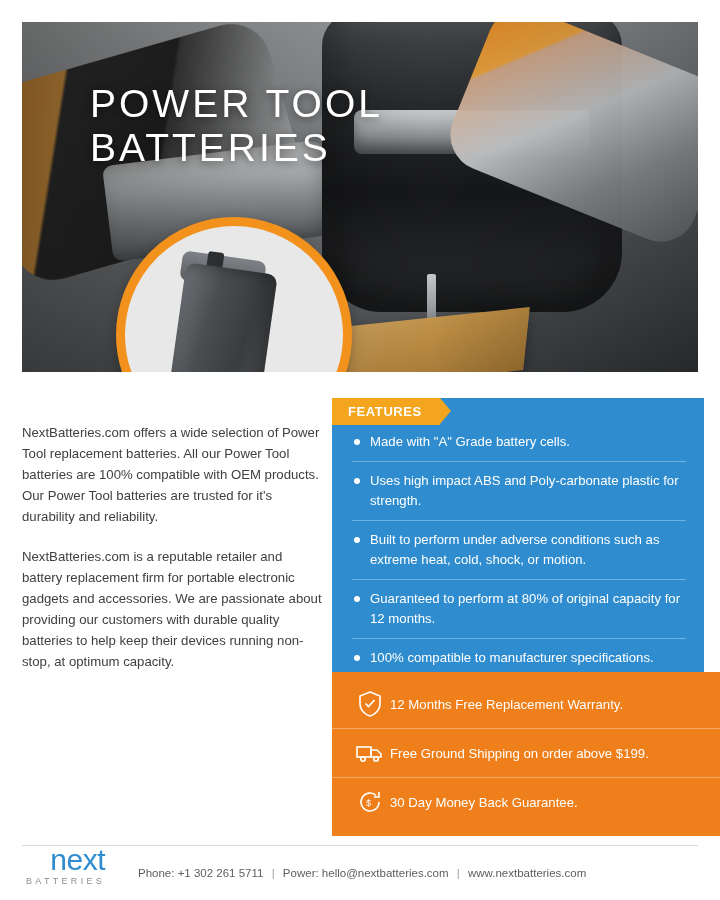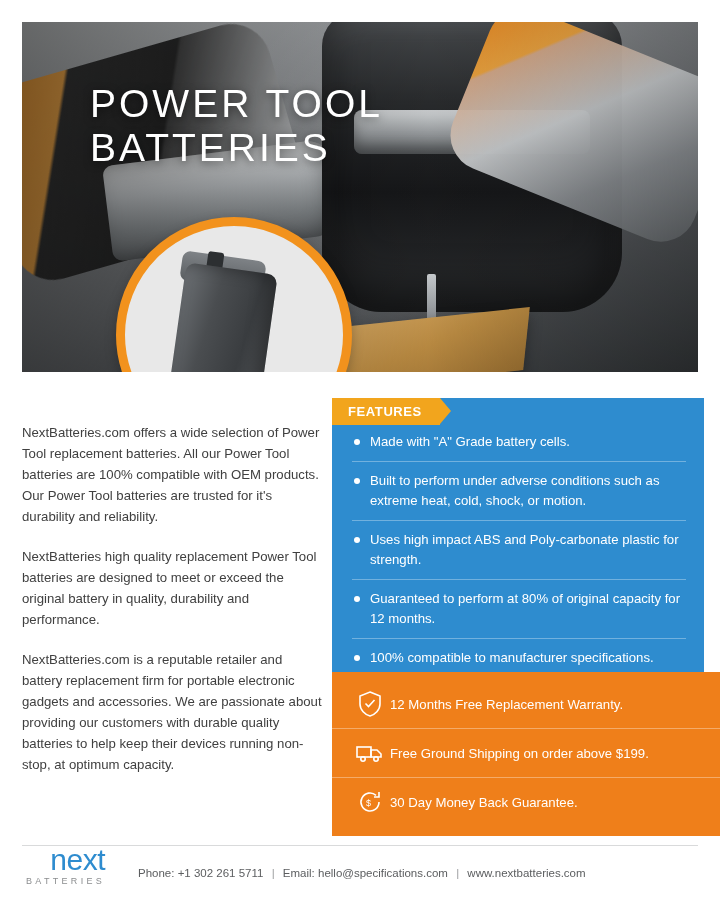--- a/index.html
+++ b/index.html
@@ -345,38 +345,37 @@
 BATTERIES</div>
     <div class="battery-circle">
       <div class="battery-top"></div>
       <div class="battery-notch"></div>
       <div class="battery-body"></div>
     </div>
   </div>
 
   <div class="copy">
     <p>NextBatteries.com offers a wide selection of Power Tool replacement batteries. All our Power Tool batteries are 100% compatible with OEM products. Our Power Tool batteries are trusted for it's durability and reliability.</p>
-    <p>NextBatteries high quality replacement Power Tool batteries are designed to meet or exceed the original battery in quality, durability and performance.</p>
     <p>NextBatteries.com is a reputable retailer and battery replacement firm for portable electronic gadgets and accessories. We are passionate about providing our customers with durable quality batteries to help keep their devices running non-stop, at optimum capacity.</p>
   </div>
 
   <div class="features">
     <div class="features-tab">FEATURES</div>
     <ul class="feature-list">
       <li class="feature-item">
         <span class="feature-bullet"></span>
         <span>Made with "A" Grade battery cells.</span>
       </li>
       <li class="feature-item">
         <span class="feature-bullet"></span>
-        <span>Built to perform under adverse conditions such as extreme heat, cold, shock, or motion.</span>
+        <span>Uses high impact ABS and Poly-carbonate plastic for strength.</span>
       </li>
       <li class="feature-item">
         <span class="feature-bullet"></span>
-        <span>Uses high impact ABS and Poly-carbonate plastic for strength.</span>
+        <span>Built to perform under adverse conditions such as extreme heat, cold, shock, or motion.</span>
       </li>
       <li class="feature-item">
         <span class="feature-bullet"></span>
         <span>Guaranteed to perform at 80% of original capacity for 12 months.</span>
       </li>
       <li class="feature-item">
         <span class="feature-bullet"></span>
         <span>100% compatible to manufacturer specifications.</span>
       </li>
     </ul>
@@ -417,19 +416,19 @@
 
   <div class="footer">
     <div class="footer-rule"></div>
     <div class="logo">
       <div class="logo-next">next</div>
       <div class="logo-sub">BATTERIES</div>
     </div>
     <div class="footer-contact">
       <span>Phone: +1 302 261 5711</span>
       <span class="footer-sep">|</span>
-      <span>Email: hello@specifications.com</span>
+      <span>Power: hello@nextbatteries.com</span>
       <span class="footer-sep">|</span>
       <span>www.nextbatteries.com</span>
     </div>
   </div>
 
 </div>
 
 </body></html>

